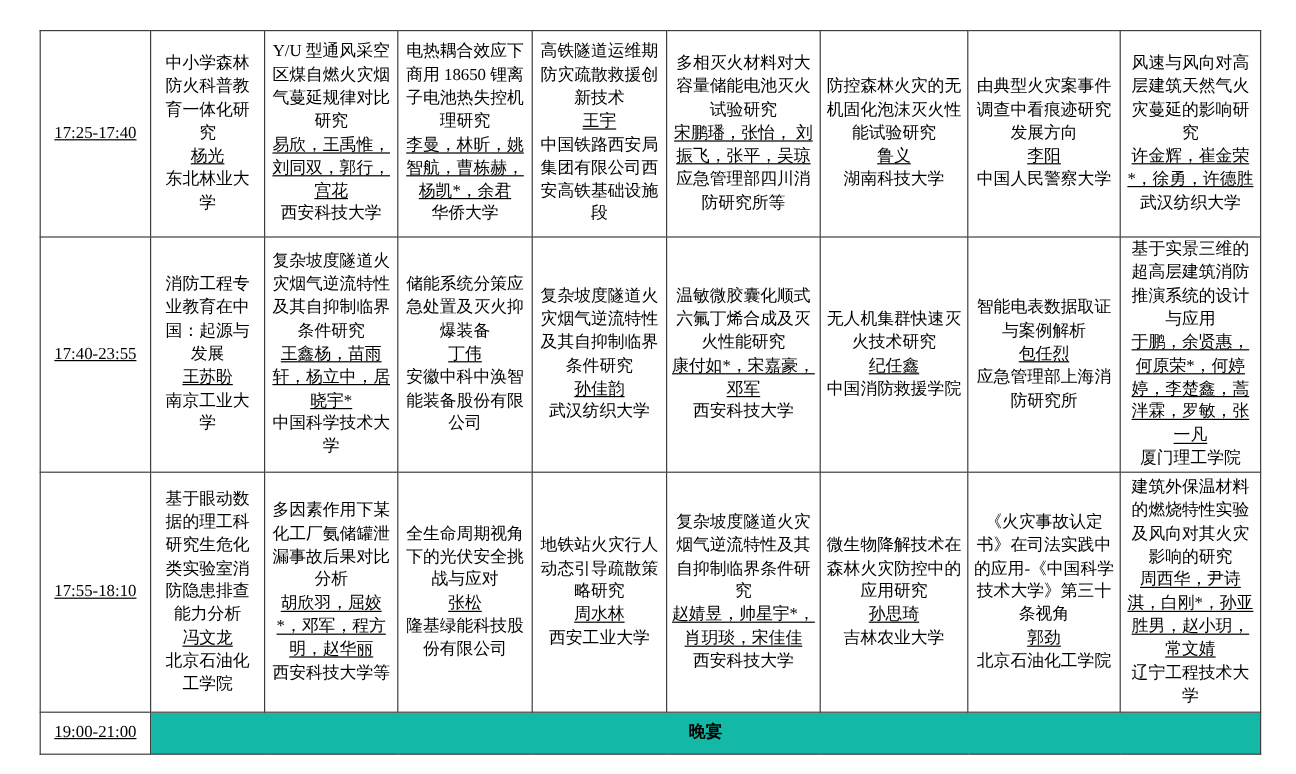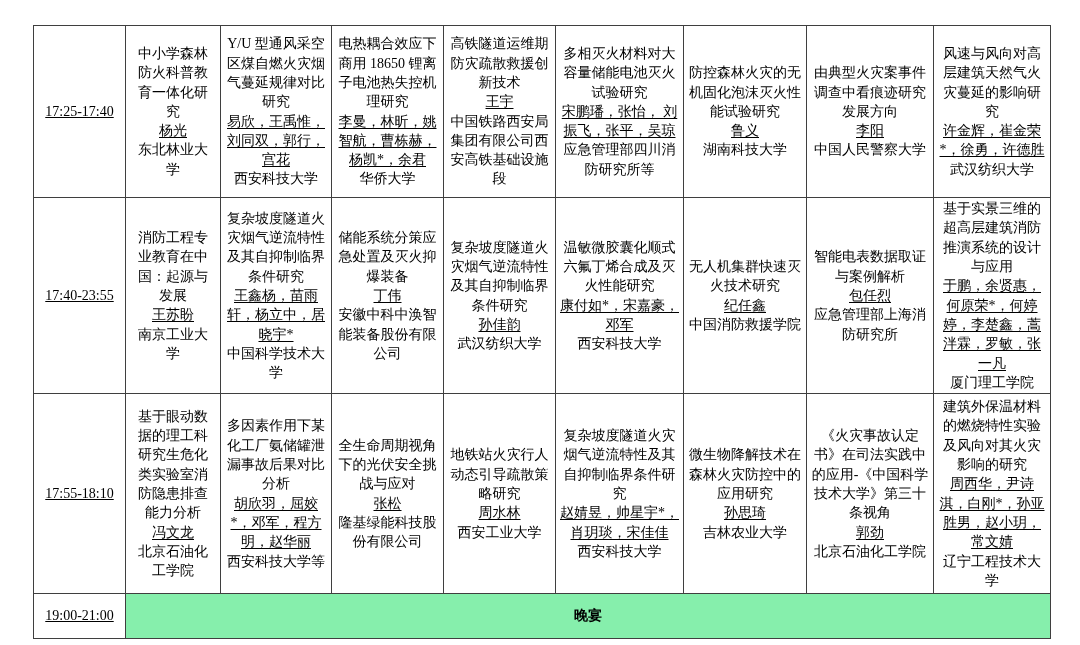--- a/index.html
+++ b/index.html
@@ -198,19 +198,19 @@
             <div class="title">《火灾事故认定书》在司法实践中的应用-《中国科学技术大学》第三十条视角</div>
             <div class="authors">郭劲</div>
             <div class="affiliation">北京石油化工学院</div>
           </td>
           <td>
             <div class="title">建筑外保温材料的燃烧特性实验及风向对其火灾影响的研究</div>
             <div class="authors">周西华，尹诗淇，白刚*，孙亚胜男，赵小玥，常文婧</div>
             <div class="affiliation">辽宁工程技术大学</div>
           </td>
         </tr>
-        <tr id="banquet-row" style="height: 45px;">
+        <tr id="banquet-row" style="height: 35px;">
         <td class="time-cell">19:00-21:00</td>
-        <td class="banquet-cell" colspan="8" style="background: #86efac;">晚宴</td>
+        <td class="banquet-cell" colspan="8" style="background: #14b8a6;">晚宴</td>
       </tr>
     </tbody>
   </table>
 </div>
 
 </body></html>

